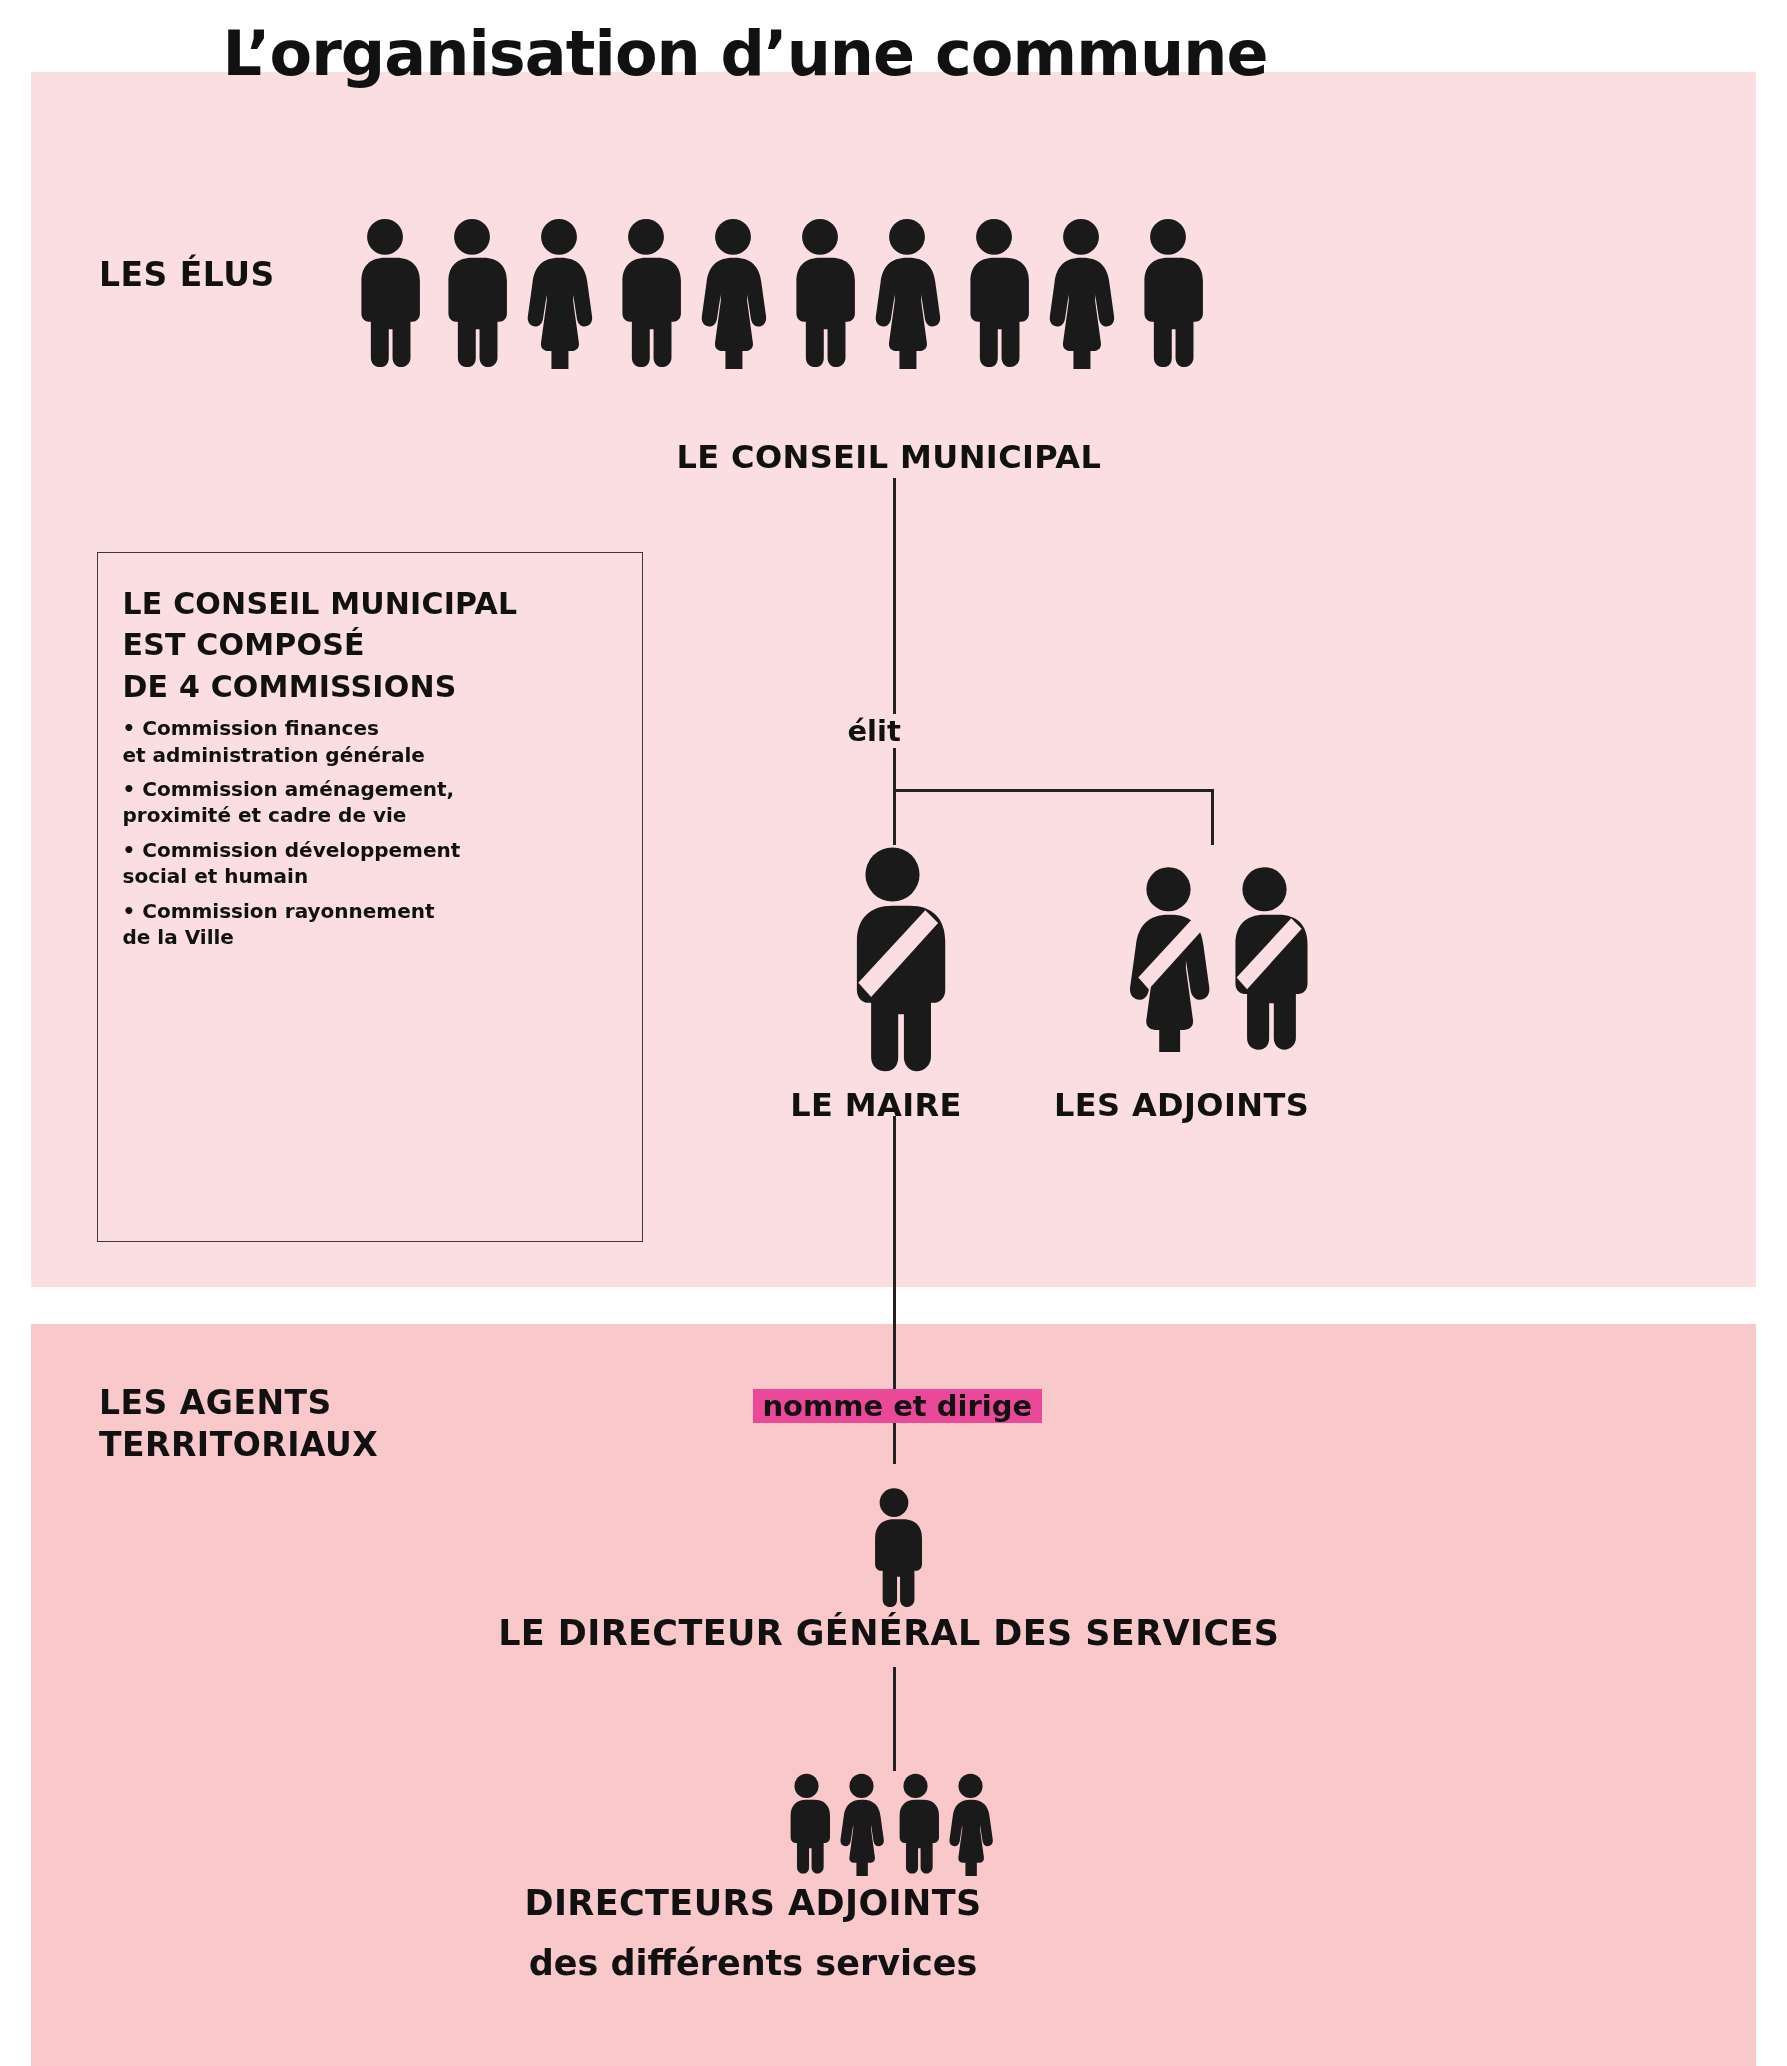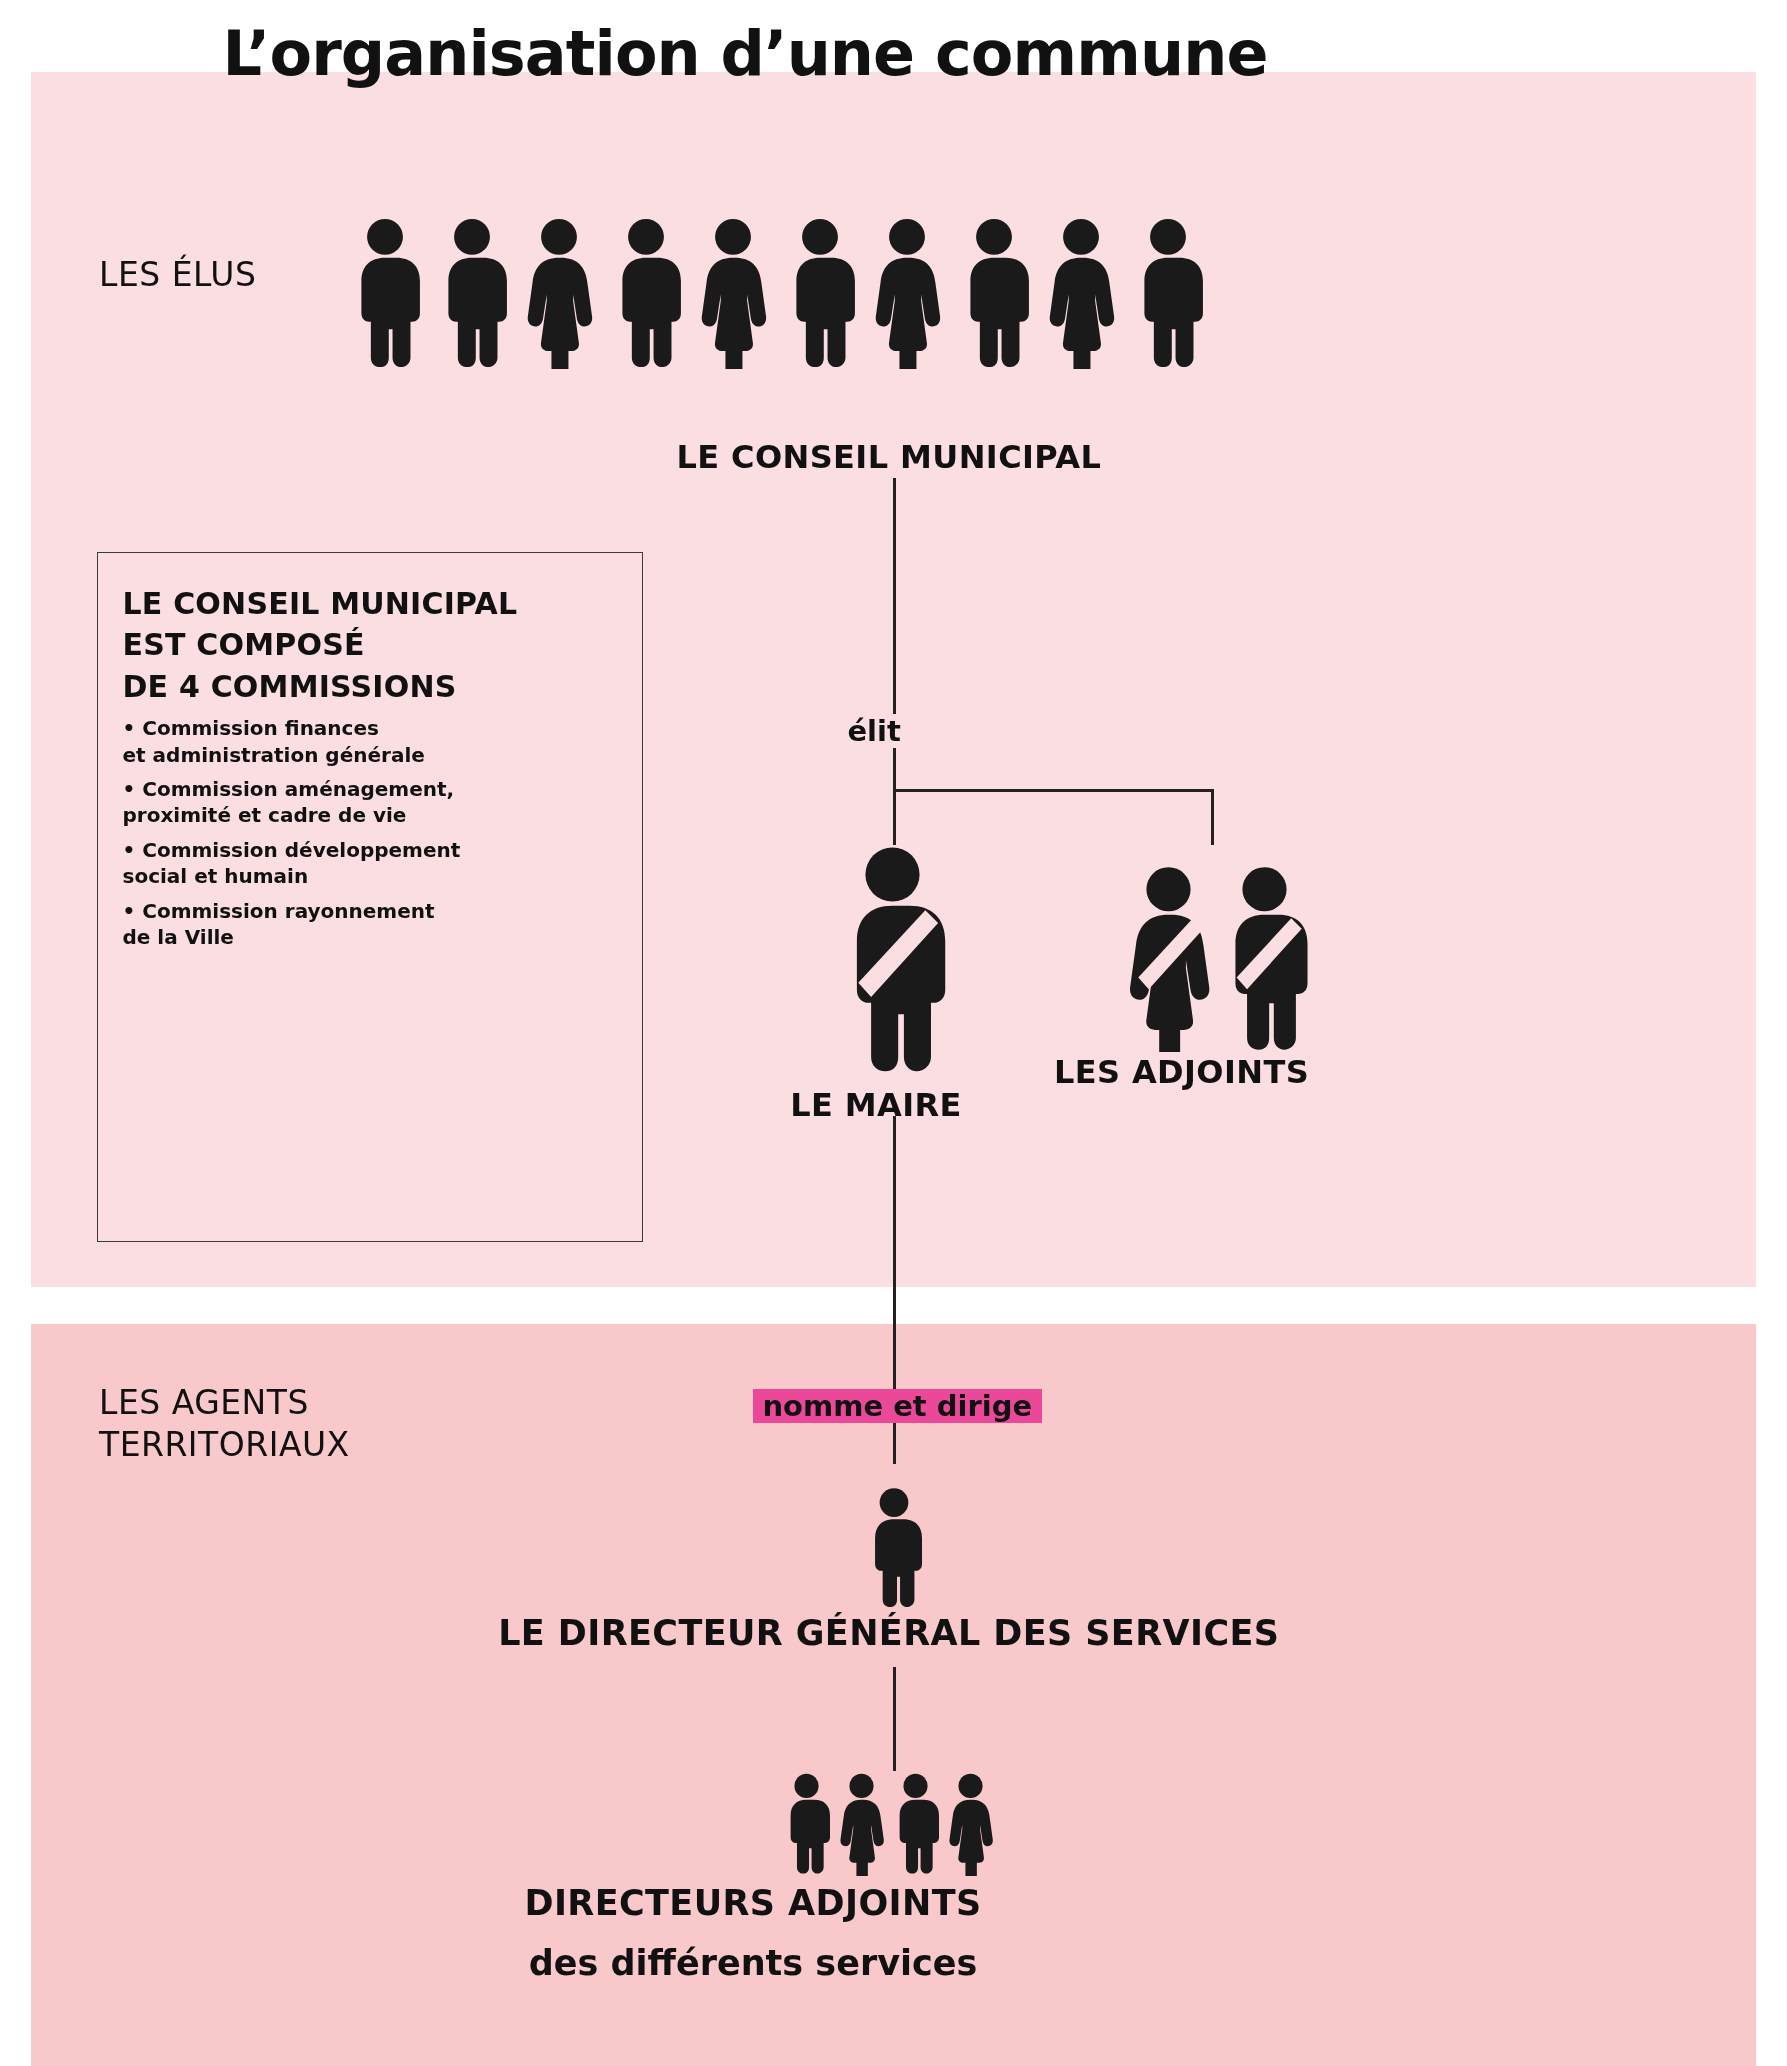--- a/index.html
+++ b/index.html
@@ -44,21 +44,21 @@
     left: 31px;
     top: 1324px;
     width: 1725px;
     height: 743px;
     background: #f9c8cb;
   }
 
   .section-label {
     position: absolute;
     font-size: 33px;
-    font-weight: 400;
+    font-weight: 700;
     letter-spacing: 0.5px;
     color: #111111;
     line-height: 1.28;
   }
   #label-elus { left: 99px; top: 254px; }
   #label-agents { left: 99px; top: 1382px; }
 
   
   .people-row {
     position: absolute;
@@ -76,21 +76,21 @@
     position: absolute;
     font-size: 32px;
     font-weight: 700;
     letter-spacing: 0.4px;
     color: #111111;
     text-align: center;
     white-space: nowrap;
   }
   #caption-council { left: 0; top: 438px; width: 1787px; transform: translateX(-4.7px); }
   #caption-maire { left: 716px; top: 1086px; width: 320px; }
-  #caption-adjoints { left: 993px; top: 1053px; width: 377px; }
+  #caption-adjoints { left: 993px; top: 1086px; width: 377px; }
   #caption-dgs { left: 0; top: 1613px; width: 1787px; transform: translateX(-4.7px); }
 
   .caption-block {
     position: absolute;
     left: 0;
     top: 1883px;
     width: 1492px;
     text-align: center;
     padding-left: 7px;
   }

